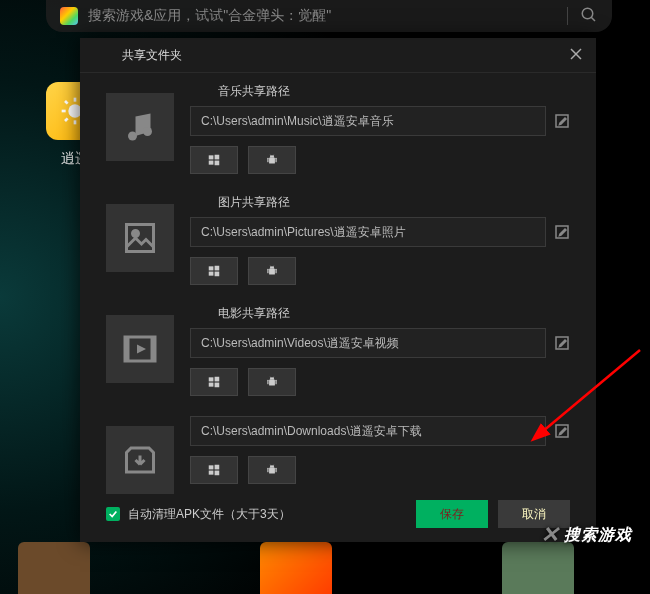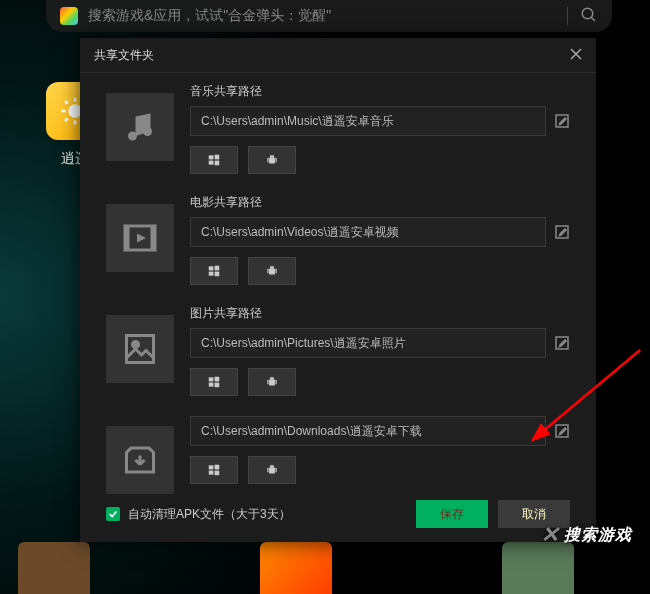--- a/index.html
+++ b/index.html
@@ -10,28 +10,28 @@
   .searchbar svg{width:18px;height:18px;}
   .appicon{position:absolute;left:46px;top:82px;width:58px;height:58px;border-radius:12px;background:linear-gradient(135deg,#ffd54a,#ffb300);display:flex;align-items:center;justify-content:center;}
   .appicon svg{width:32px;height:32px;}
   .applabel{position:absolute;left:46px;top:150px;width:58px;text-align:center;color:#eee;font-size:14px;}
   .thumbs{position:absolute;left:18px;bottom:0;right:18px;height:52px;display:flex;gap:170px;}
   .thumb{width:72px;height:52px;border-radius:6px 6px 0 0;background:#6b4a2a;}
   .thumb.t2{background:linear-gradient(135deg,#ff8a00,#ff3d00);}
   .thumb.t3{background:#5a7a5a;}
   .dialog{position:absolute;left:80px;top:38px;width:516px;height:504px;background:#1c1c1c;box-shadow:0 0 20px rgba(0,0,0,.7);color:#ccc;font-size:12px;}
   .dlg-header{height:34px;display:flex;align-items:center;padding:0 14px;border-bottom:1px solid #2a2a2a;}
-  .dlg-title{flex:1;font-size:12px;color:#ddd;}
+  .dlg-title{flex:1;font-size:12px;color:#ddd;margin-left:28px;}
   .dlg-close{cursor:pointer;color:#aaa;}
   .dlg-body{padding:10px 26px 0 26px;}
   .row{display:flex;margin-bottom:20px;}
   .thumbcell{width:68px;height:68px;background:#333;display:flex;align-items:center;justify-content:center;margin-right:16px;margin-top:10px;}
   .thumbcell svg{width:36px;height:36px;}
   .fields{flex:1;}
-  .flabel{font-size:12px;color:#ccc;margin-bottom:6px;}
+  .flabel{font-size:12px;color:#ccc;margin-bottom:6px;margin-left:28px;}
   .pathrow{display:flex;align-items:center;gap:8px;}
   .pathinput{flex:1;height:30px;background:#222;border:1px solid #3a3a3a;color:#bbb;font-size:12px;padding:0 10px;box-sizing:border-box;}
   .editbtn{width:16px;height:16px;cursor:pointer;color:#888;}
   .osrow{display:flex;gap:10px;margin-top:10px;}
   .osbtn{width:46px;height:26px;background:#333;border:1px solid #444;display:flex;align-items:center;justify-content:center;cursor:pointer;}
   .osbtn svg{width:14px;height:14px;}
   .footer{position:absolute;left:26px;right:26px;bottom:14px;display:flex;align-items:center;}
   .chk{width:14px;height:14px;background:#00b060;border-radius:2px;display:inline-flex;align-items:center;justify-content:center;margin-right:8px;}
   .chk svg{width:10px;height:10px;}
   .chklabel{font-size:12px;color:#ccc;flex:1;}
@@ -127,70 +127,70 @@
                 <path d="M8 8a4 4 0 018 0" fill="#ccc"></path>
                 <line x1="9" y1="3" x2="10" y2="5" stroke="#ccc" stroke-width="1"></line>
                 <line x1="15" y1="3" x2="14" y2="5" stroke="#ccc" stroke-width="1"></line>
               </svg>
             </div>
           </div>
         </div>
       </div>
       <div class="row">
         <div class="thumbcell">
+          <svg viewBox="0 0 24 24" fill="none" stroke="#888" stroke-width="2">
+            <rect x="3" y="3" width="18" height="18"></rect>
+            <circle cx="9" cy="9" r="2" fill="#888"></circle>
+            <path d="M3 18l6-6 4 4 3-3 5 5"></path>
+          </svg>
+        </div>
+        <div class="fields">
+          <div class="flabel">图片共享路径</div>
+          <div class="pathrow">
+            <input class="pathinput" value="C:\Users\admin\Pictures\逍遥安卓照片" style="">
+            <span class="editbtn"><svg viewBox="0 0 16 16" fill="none" stroke="#888" stroke-width="1.5">
+                <rect x="2" y="2" width="12" height="12"></rect>
+                <path d="M6 10l5-5 1 1-5 5-1.5.5z" fill="#888"></path>
+              </svg></span>
+          </div>
+          <div class="osrow">
+            <div class="osbtn">
+              <svg viewBox="0 0 24 24" fill="#ccc">
+                <rect x="3" y="4" width="8" height="7"></rect>
+                <rect x="13" y="3" width="8" height="8"></rect>
+                <rect x="3" y="13" width="8" height="7"></rect>
+                <rect x="13" y="13" width="8" height="8"></rect>
+              </svg>
+            </div>
+            <div class="osbtn">
+              <svg viewBox="0 0 24 24" fill="#ccc">
+                <rect x="7" y="8" width="10" height="10" rx="1"></rect>
+                <line x1="5" y1="9" x2="5" y2="15" stroke="#ccc" stroke-width="2" stroke-linecap="round"></line>
+                <line x1="19" y1="9" x2="19" y2="15" stroke="#ccc" stroke-width="2" stroke-linecap="round"></line>
+                <path d="M8 8a4 4 0 018 0" fill="#ccc"></path>
+                <line x1="9" y1="3" x2="10" y2="5" stroke="#ccc" stroke-width="1"></line>
+                <line x1="15" y1="3" x2="14" y2="5" stroke="#ccc" stroke-width="1"></line>
+              </svg>
+            </div>
+          </div>
+        </div>
+      </div>
+      <div class="row">
+        <div class="thumbcell">
           <svg viewBox="0 0 24 24" fill="#888">
             <rect x="2" y="4" width="20" height="16" fill="none" stroke="#888" stroke-width="2"></rect>
             <rect x="2" y="4" width="3" height="16" fill="#888"></rect>
             <rect x="19" y="4" width="3" height="16" fill="#888"></rect>
             <polygon points="10,9 16,12 10,15"></polygon>
           </svg>
         </div>
         <div class="fields">
           <div class="flabel">电影共享路径</div>
           <div class="pathrow">
             <input class="pathinput" value="C:\Users\admin\Videos\逍遥安卓视频" style="">
-            <span class="editbtn"><svg viewBox="0 0 16 16" fill="none" stroke="#888" stroke-width="1.5">
-                <rect x="2" y="2" width="12" height="12"></rect>
-                <path d="M6 10l5-5 1 1-5 5-1.5.5z" fill="#888"></path>
-              </svg></span>
-          </div>
-          <div class="osrow">
-            <div class="osbtn">
-              <svg viewBox="0 0 24 24" fill="#ccc">
-                <rect x="3" y="4" width="8" height="7"></rect>
-                <rect x="13" y="3" width="8" height="8"></rect>
-                <rect x="3" y="13" width="8" height="7"></rect>
-                <rect x="13" y="13" width="8" height="8"></rect>
-              </svg>
-            </div>
-            <div class="osbtn">
-              <svg viewBox="0 0 24 24" fill="#ccc">
-                <rect x="7" y="8" width="10" height="10" rx="1"></rect>
-                <line x1="5" y1="9" x2="5" y2="15" stroke="#ccc" stroke-width="2" stroke-linecap="round"></line>
-                <line x1="19" y1="9" x2="19" y2="15" stroke="#ccc" stroke-width="2" stroke-linecap="round"></line>
-                <path d="M8 8a4 4 0 018 0" fill="#ccc"></path>
-                <line x1="9" y1="3" x2="10" y2="5" stroke="#ccc" stroke-width="1"></line>
-                <line x1="15" y1="3" x2="14" y2="5" stroke="#ccc" stroke-width="1"></line>
-              </svg>
-            </div>
-          </div>
-        </div>
-      </div>
-      <div class="row">
-        <div class="thumbcell">
-          <svg viewBox="0 0 24 24" fill="none" stroke="#888" stroke-width="2">
-            <rect x="3" y="3" width="18" height="18"></rect>
-            <circle cx="9" cy="9" r="2" fill="#888"></circle>
-            <path d="M3 18l6-6 4 4 3-3 5 5"></path>
-          </svg>
-        </div>
-        <div class="fields">
-          <div class="flabel">图片共享路径</div>
-          <div class="pathrow">
-            <input class="pathinput" value="C:\Users\admin\Pictures\逍遥安卓照片" style="">
             <span class="editbtn"><svg viewBox="0 0 16 16" fill="none" stroke="#888" stroke-width="1.5">
                 <rect x="2" y="2" width="12" height="12"></rect>
                 <path d="M6 10l5-5 1 1-5 5-1.5.5z" fill="#888"></path>
               </svg></span>
           </div>
           <div class="osrow">
             <div class="osbtn">
               <svg viewBox="0 0 24 24" fill="#ccc">
                 <rect x="3" y="4" width="8" height="7"></rect>
                 <rect x="13" y="3" width="8" height="8"></rect>

